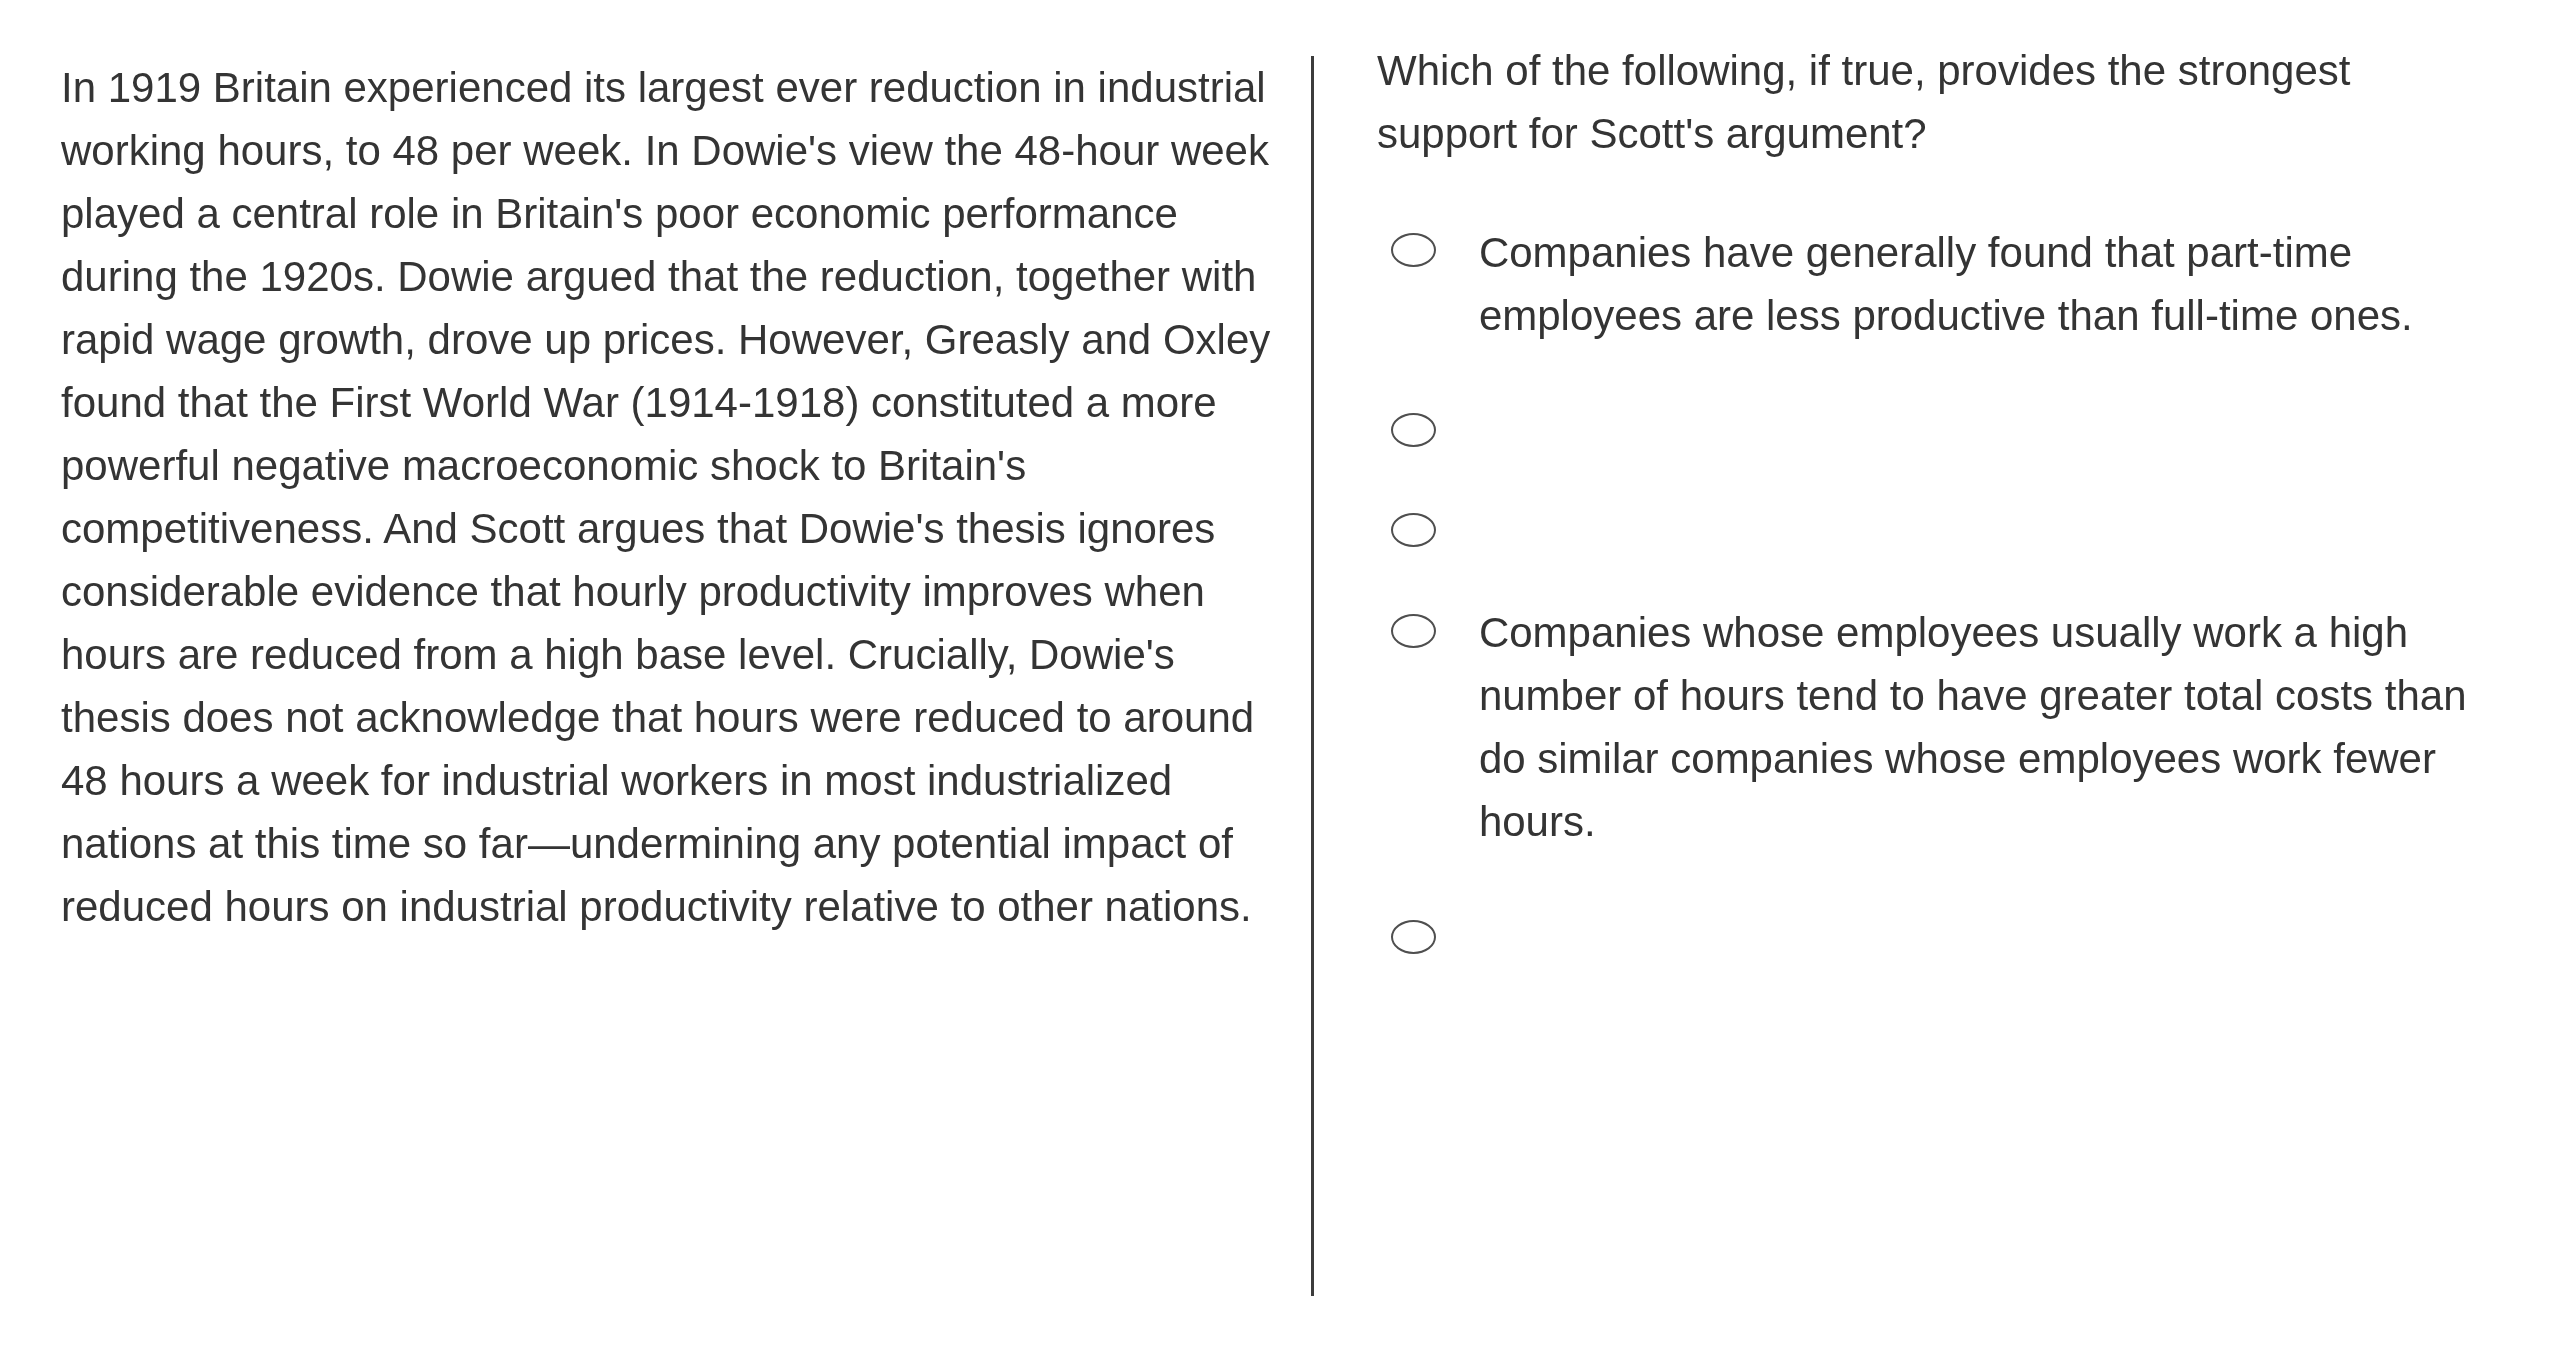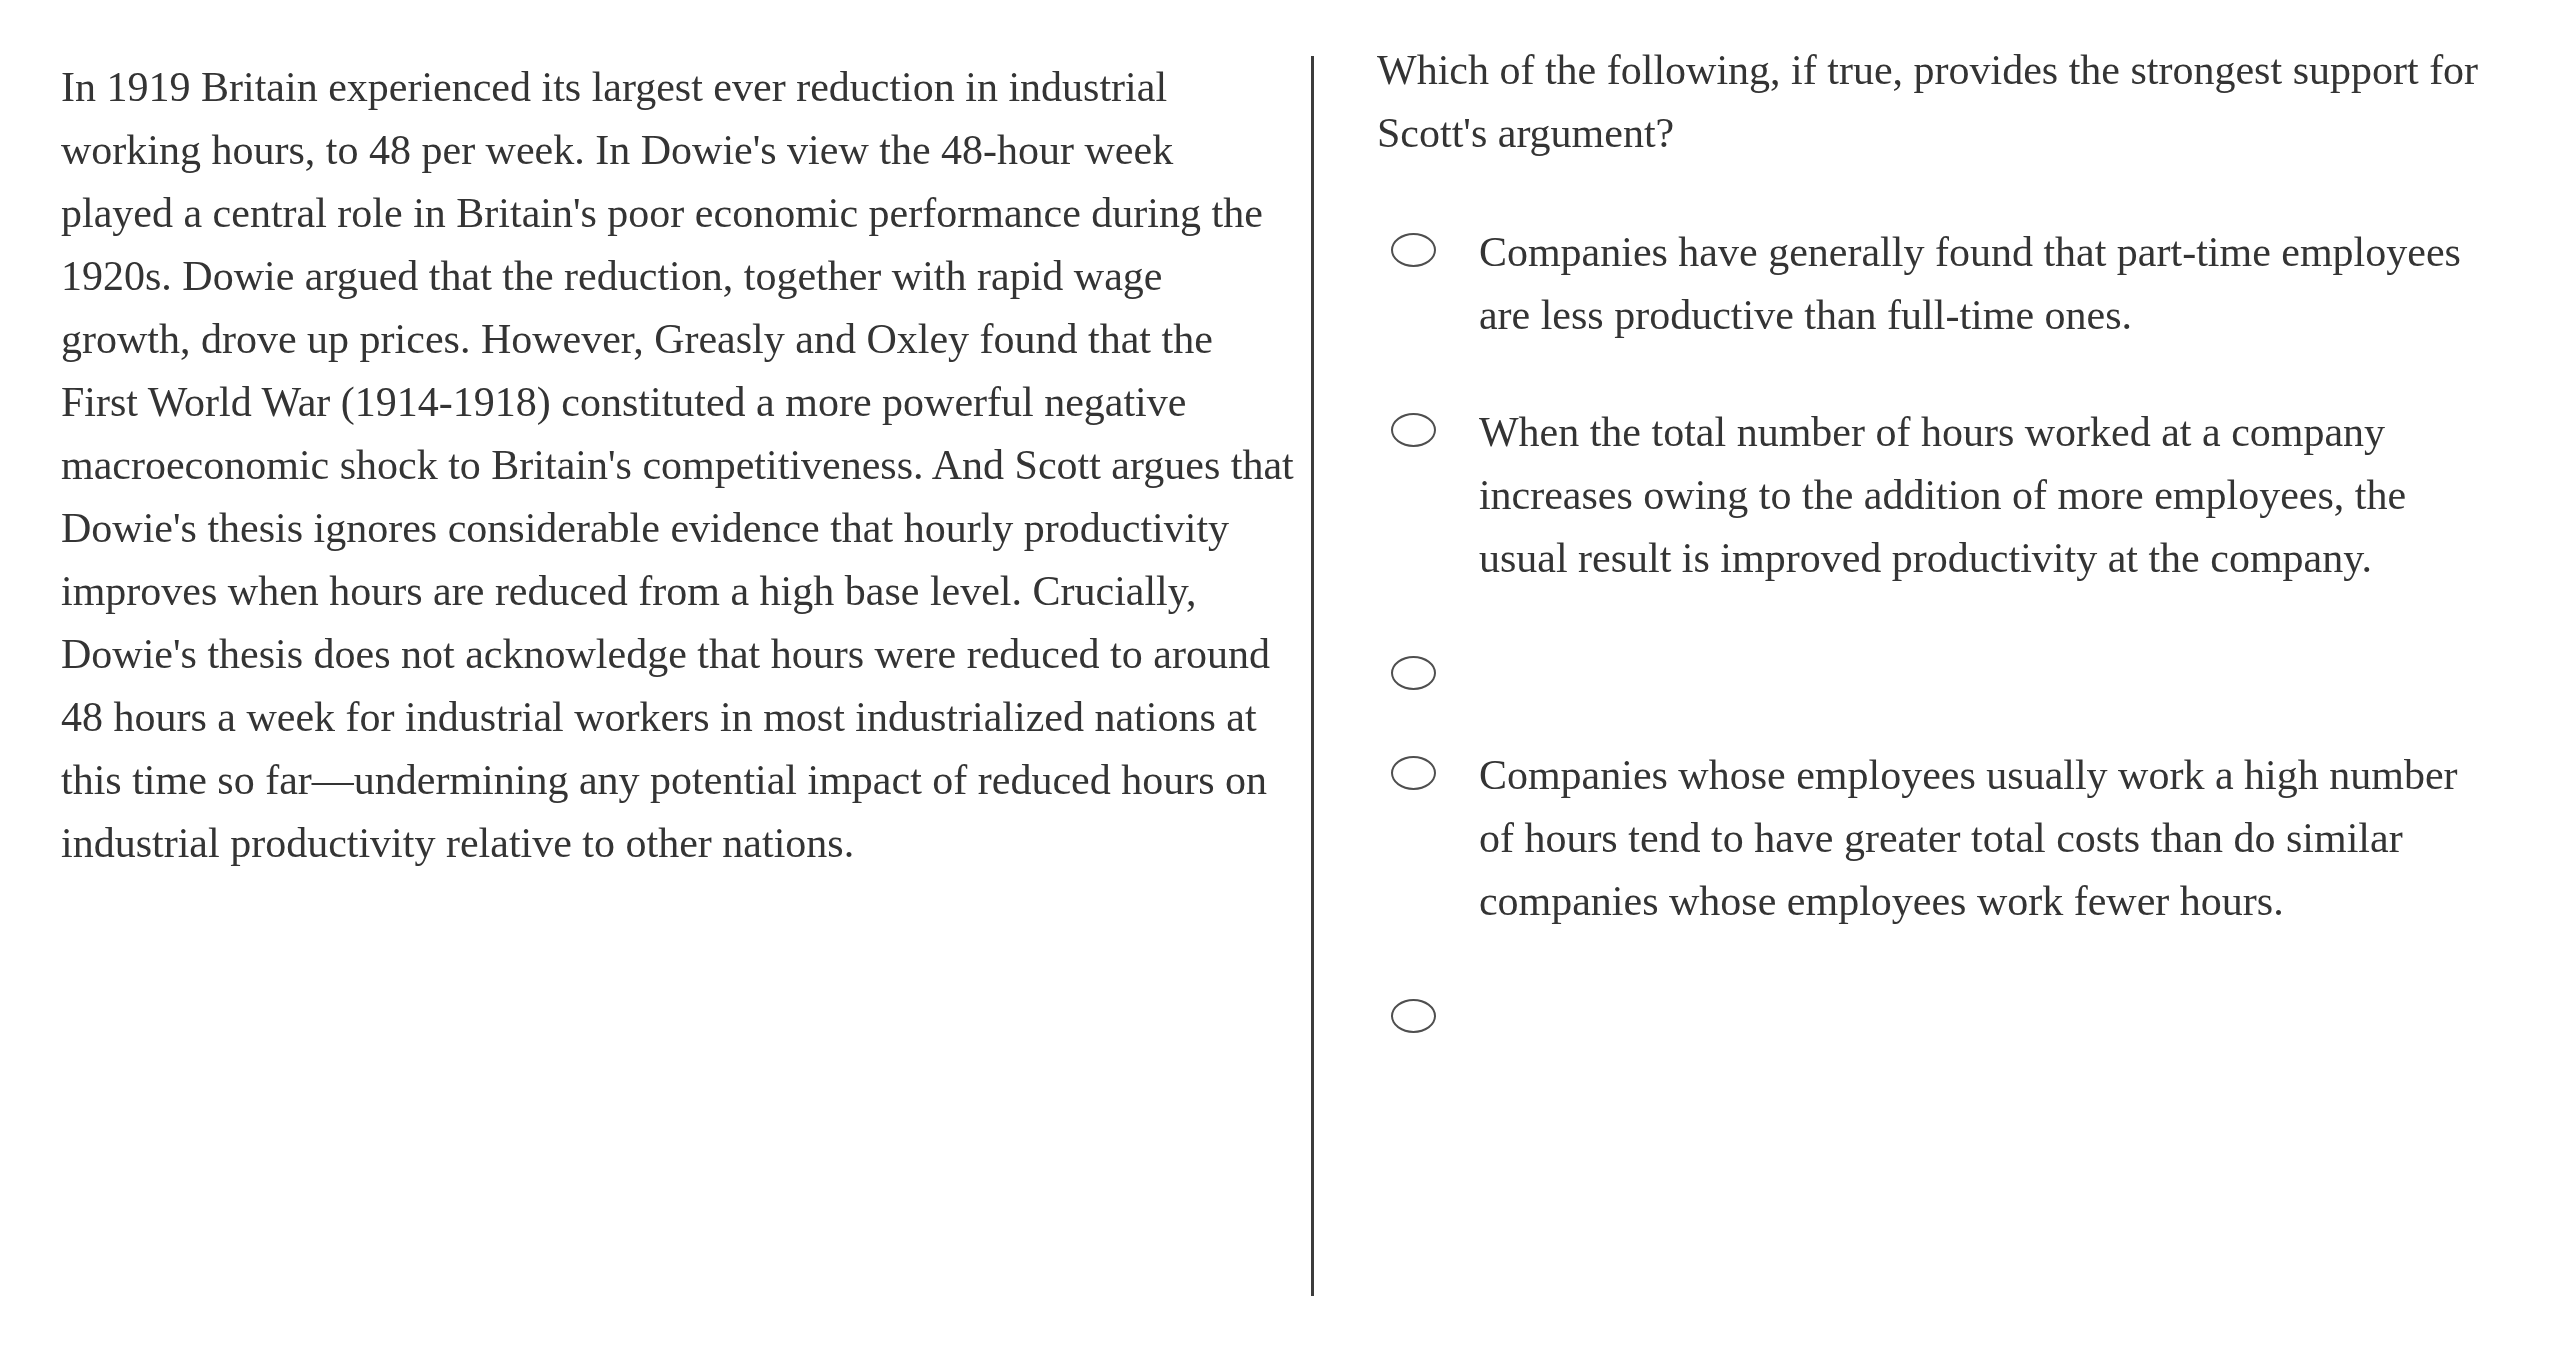--- a/index.html
+++ b/index.html
@@ -12,21 +12,21 @@
   html, body {
     margin: 0;
     padding: 0;
     background: var(--bg);
   }
   .page {
     position: relative;
     width: 2576px;
     height: 1352px;
     background: var(--bg);
-    font-family: Liberation Serif, serif;
+    font-family: Liberation Sans, sans-serif;
     color: var(--text);
     font-size: 42px;
     line-height: 63px;
   }
   .passage-panel {
     position: absolute;
     left: 61px;
     top: 56px;
     width: 1233px;
   }
@@ -90,21 +90,20 @@
     <p class="question-prompt">Which of the following, if true, provides the strongest support for Scott's argument?</p>
 
     <div class="options-list">
   <div class="option">
     <span class="radio"></span>
     <span class="option-label">Companies have generally found that part-time employees are less productive than full-time ones.</span>
   </div>
 
   <div class="option">
     <span class="radio"></span>
-    <span class="option-label">When the total number of hours worked at a company increases owing to the addition of more employees, the usual result is improved productivity at the company.</span>
   </div>
 
   <div class="option">
     <span class="radio"></span>
   </div>
 
   <div class="option">
     <span class="radio"></span>
     <span class="option-label">Companies whose employees usually work a high number of hours tend to have greater total costs than do similar companies whose employees work fewer hours.</span>
   </div>

